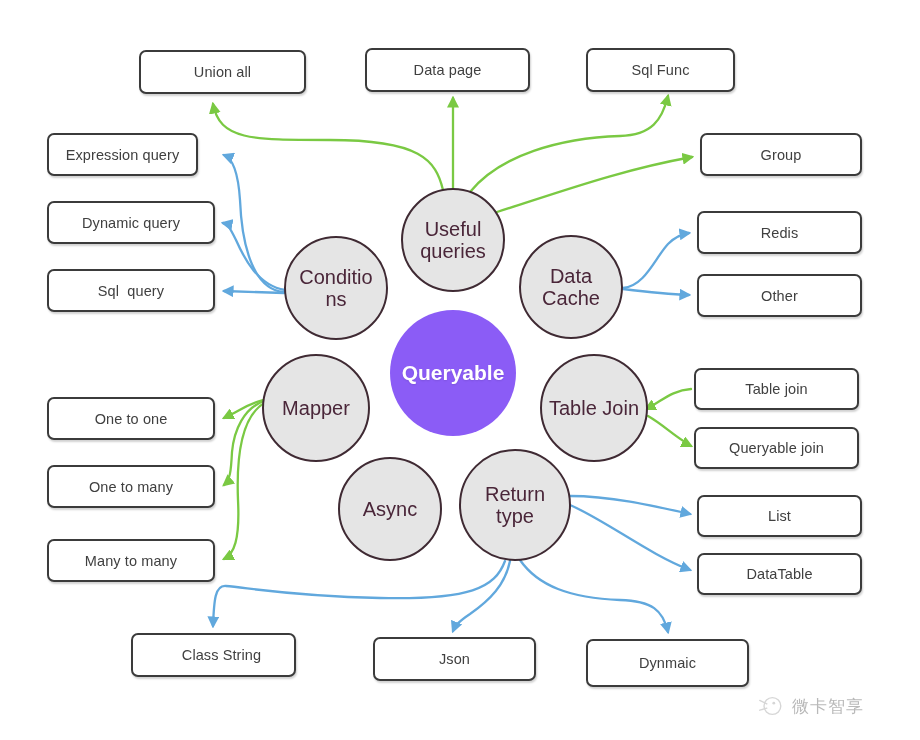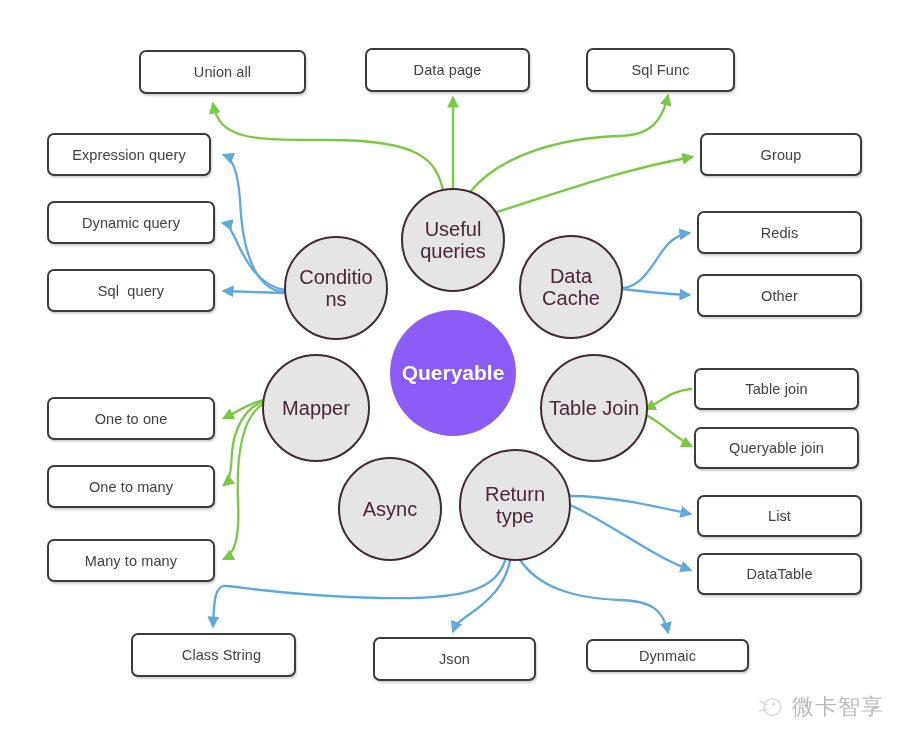--- a/index.html
+++ b/index.html
@@ -61,21 +61,21 @@
     font-weight: 600;
     text-shadow: 0 1px 2px rgba(0,0,0,0.10);
   }
   .circle-label { display: block; width: 100%; }
   #watermark {
     position: absolute;
     display: flex;
     align-items: center;
     gap: 7px;
     color: #b9b9b9;
-    font-size: 22px;
+    font-size: 17px;
     letter-spacing: 1px;
   }
   #watermark .wm-logo { width: 28px; height: 28px; opacity: 0.75; }
 </style>
 </head>
 <body>
 
 <div id="canvas">
 
   <svg id="edges" viewBox="0 0 920 740" width="920" height="740">
@@ -157,35 +157,35 @@
         <span class="circle-label">Async</span>
       </div>
       <div class="node-circle" style="left: 459px; top: 449px; width: 112px; height: 112px;">
         <span class="circle-label">Return
 type</span>
       </div>
       <div class="node-box" style="left: 131px; top: 50px; width: 167px; height: 44px; margin-left: 8px;"><span>Union all</span></div>
       <div class="node-box" style="left: 365px; top: 48px; width: 165px; height: 44px;"><span>Data page</span></div>
       <div class="node-box" style="left: 586px; top: 48px; width: 149px; height: 44px;"><span>Sql Func</span></div>
       <div class="node-box" style="left: 700px; top: 133px; width: 162px; height: 43px;"><span>Group</span></div>
-      <div class="node-box" style="left: 47px; top: 133px; width: 164px; height: 43px;"><span>Expression query</span></div>
+      <div class="node-box" style="left: 47px; top: 133px; width: 151px; height: 43px;"><span>Expression query</span></div>
       <div class="node-box" style="left: 47px; top: 201px; width: 168px; height: 43px;"><span>Dynamic query</span></div>
       <div class="node-box" style="left: 47px; top: 269px; width: 168px; height: 43px;"><span>Sql  query</span></div>
       <div class="node-box" style="left: 697px; top: 211px; width: 165px; height: 43px;"><span>Redis</span></div>
       <div class="node-box" style="left: 697px; top: 274px; width: 165px; height: 43px;"><span>Other</span></div>
       <div class="node-box" style="left: 47px; top: 397px; width: 168px; height: 43px;"><span>One to one</span></div>
       <div class="node-box" style="left: 47px; top: 465px; width: 168px; height: 43px;"><span>One to many</span></div>
       <div class="node-box" style="left: 47px; top: 539px; width: 168px; height: 43px;"><span>Many to many</span></div>
       <div class="node-box" style="left: 694px; top: 368px; width: 165px; height: 42px;"><span>Table join</span></div>
       <div class="node-box" style="left: 694px; top: 427px; width: 165px; height: 42px;"><span>Queryable join</span></div>
       <div class="node-box" style="left: 697px; top: 495px; width: 165px; height: 42px;"><span>List</span></div>
       <div class="node-box" style="left: 697px; top: 553px; width: 165px; height: 42px;"><span>DataTable</span></div>
       <div class="node-box" style="left: 131px; top: 633px; width: 165px; height: 44px; padding-left: 16px;"><span>Class String</span></div>
       <div class="node-box" style="left: 373px; top: 637px; width: 163px; height: 44px;"><span>Json</span></div>
-      <div class="node-box" style="left: 586px; top: 639px; width: 163px; height: 33px;"><span>Dynmaic</span></div>
+      <div class="node-box" style="left: 586px; top: 639px; width: 163px; height: 48px;"><span>Dynmaic</span></div>
     </div>
 
   <div id="watermark" style="left: 757px; top: 692px;">
     <svg class="wm-logo" viewBox="0 0 40 40">
       <circle cx="22" cy="20" r="12" fill="none" stroke="#c9c9c9" stroke-width="2"></circle>
       <path d="M 4 12 L 14 17" stroke="#c9c9c9" stroke-width="2" fill="none" stroke-linecap="round"></path>
       <path d="M 4 26 L 14 23" stroke="#c9c9c9" stroke-width="2" fill="none" stroke-linecap="round"></path>
       <circle cx="24" cy="16" r="2" fill="#c9c9c9"></circle>
     </svg>
     <span>微卡智享</span>

